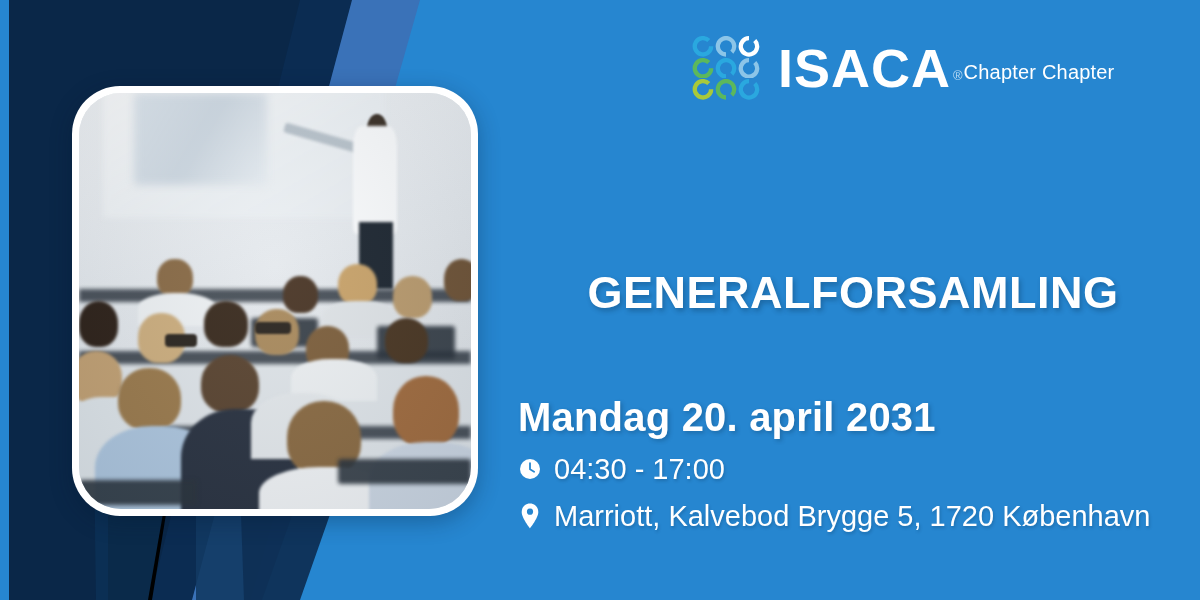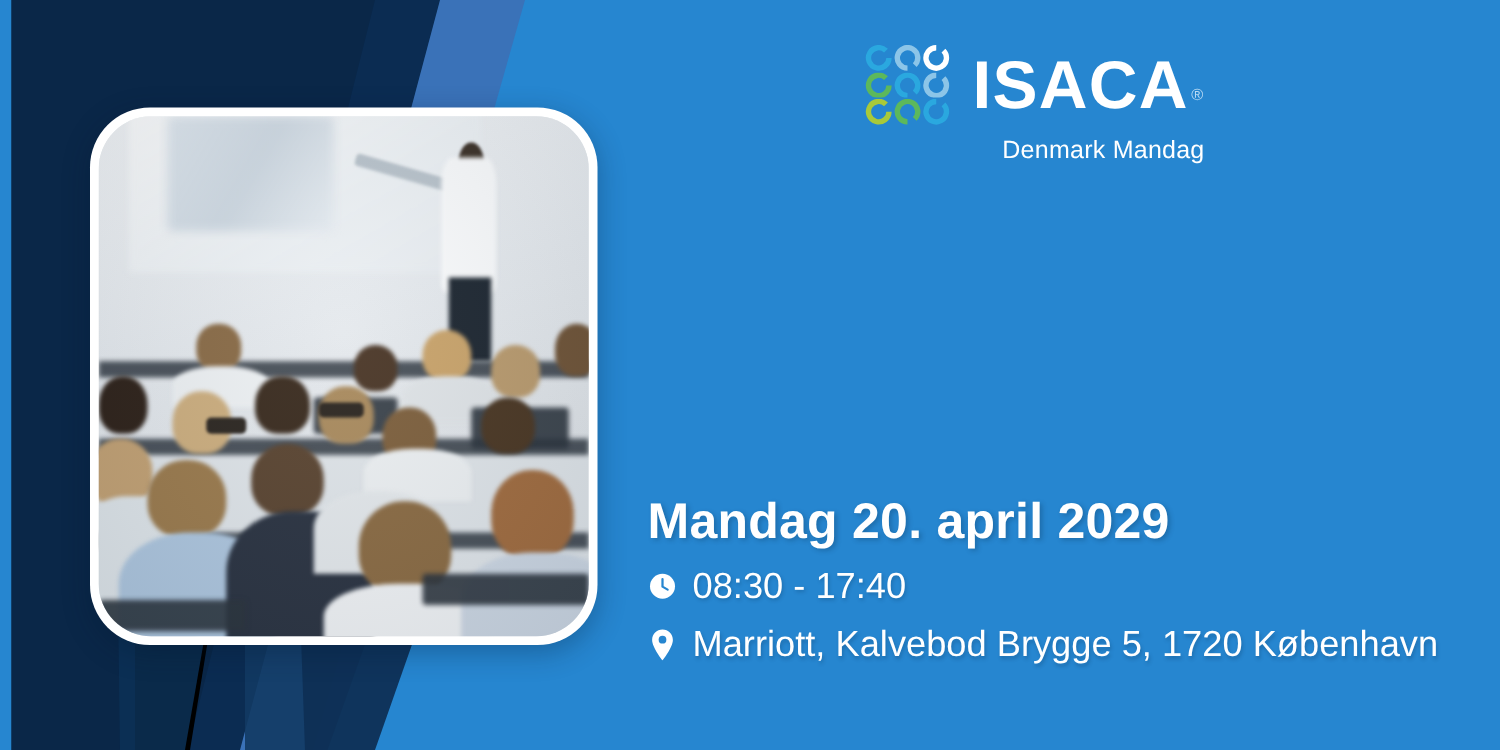--- a/index.html
+++ b/index.html
@@ -147,22 +147,22 @@
     width: 694px;
     height: 600px;
   }
 
   
   #logo-lockup {
     position: absolute;
     left: 186px;
     top: 36px;
     display: flex;
-    flex-direction: column;
-    align-items: flex-end;
+    flex-direction: row;
+    align-items: center;
   }
   #logo-row {
     display: flex;
     align-items: center;
     gap: 18px;
   }
   #logo-mark {
     width: 68px;
     height: 64px;
     display: grid;
@@ -394,35 +394,36 @@
               <g transform="rotate(0 12 12)">
                 <path d="M12 2.5a9.5 9.5 0 1 0 6.7 2.8" fill="none" stroke="#2aa8df" stroke-width="5" stroke-linecap="butt"></path>
               </g>
             </svg>
         </div>
         <div id="isaca-wordmark">
           <span>ISACA</span>
           <span id="isaca-reg">®</span>
         </div>
       </div>
-      <div id="chapter-name">Denmark Mandag</div>
+      <div id="chapter-name">Chapter Chapter</div>
     </div>
 
+    <div id="subheadline">GENERALFORSAMLING</div>
 
     <div id="details">
-      <div id="event-date">Mandag 20. april 2029</div>
+      <div id="event-date">Mandag 20. april 2031</div>
 
       <div class="detail-line">
         <span class="detail-icon">
           <svg width="24" height="24" viewBox="0 0 24 24">
             <circle cx="12" cy="12" r="10" fill="#ffffff"></circle>
             <path d="M12 6.2v6.1l4.1 2.4" fill="none" stroke="#2686d0" stroke-width="1.8" stroke-linecap="round" stroke-linejoin="round"></path>
           </svg>
         </span>
-        <span>08:30 - 17:40</span>
+        <span>04:30 - 17:00</span>
       </div>
 
       <div class="detail-line">
         <span class="detail-icon">
           <svg width="22" height="28" viewBox="0 0 22 28">
             <path d="M11 1.6c-4.6 0-8.3 3.7-8.3 8.3 0 6 8.3 16.3 8.3 16.3s8.3-10.3 8.3-16.3c0-4.6-3.7-8.3-8.3-8.3z" fill="#ffffff"></path>
             <circle cx="11" cy="9.7" r="3.1" fill="#2686d0"></circle>
           </svg>
         </span>
         <span>Marriott, Kalvebod Brygge 5, 1720 København</span>

